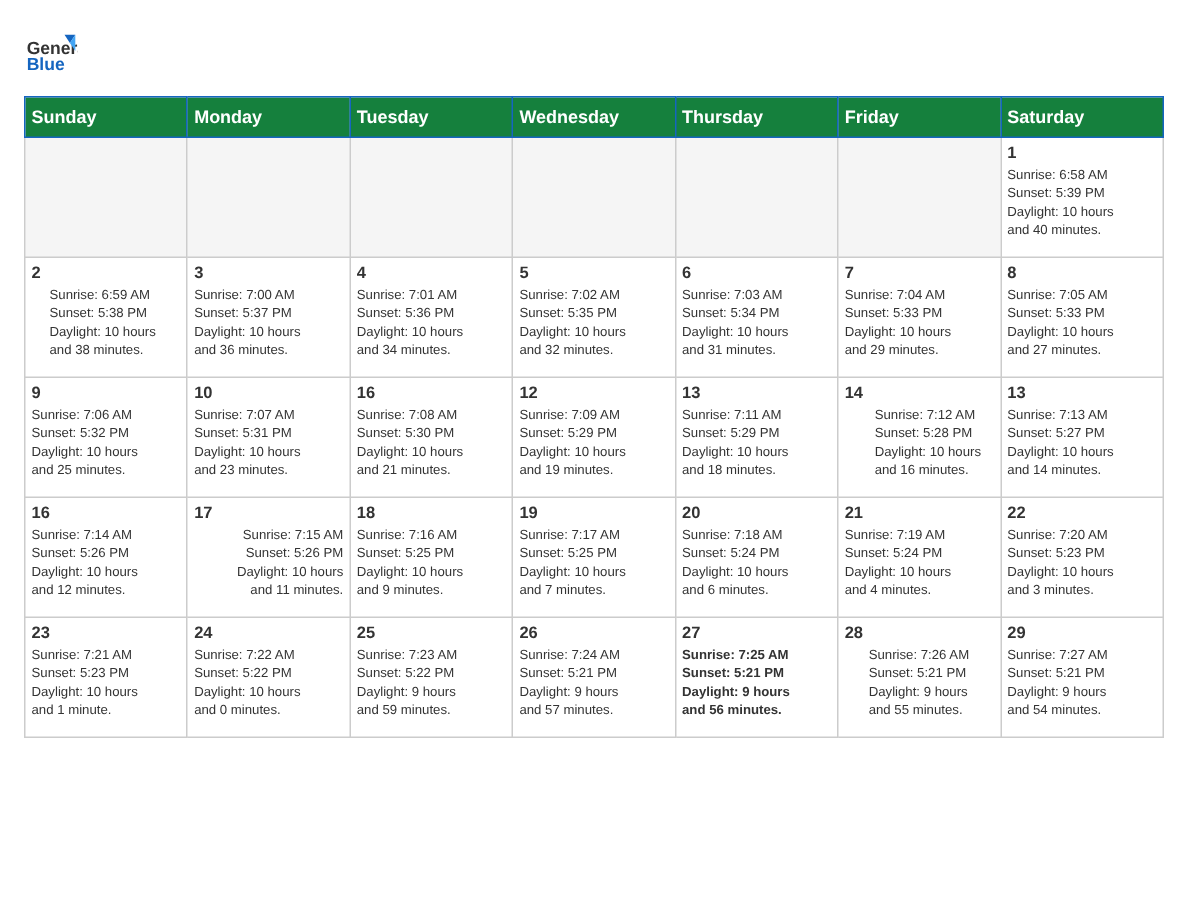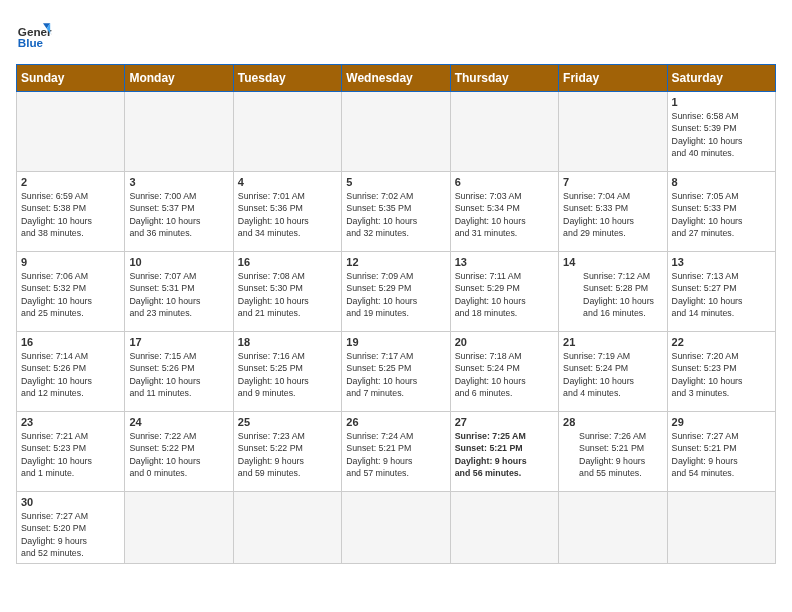--- a/index.html
+++ b/index.html
@@ -36,21 +36,21 @@
     .location {
       font-size: 14px;
       color: #555;
     }
     .calendar {
       width: 100%;
       border-collapse: collapse;
       border: 1px solid #ccc;
     }
     .calendar th {
-      background-color: #a16207;
+      background-color: #15803d;
       color: #fff;
       font-size: 12px;
       font-weight: bold;
       padding: 6px 4px;
       text-align: left;
       border: 1px solid #1565c0;
     }
     .calendar td {
       border: 1px solid #ccc;
       vertical-align: top;
@@ -120,21 +120,21 @@
           <div class="day-num">1</div>
           <div class="day-info" style="white-space: pre-line;">Sunrise: 6:58 AM
 Sunset: 5:39 PM
 Daylight: 10 hours
 and 40 minutes.</div>
         </td>
       </tr>
       <tr>
         <td>
           <div class="day-num">2</div>
-          <div class="day-info" style="white-space: pre-line;">Sunrise: 6:59 AM
+          <div class="day-info" style="white-space: pre-line; margin-left: 12px;">Sunrise: 6:59 AM
 Sunset: 5:38 PM
 Daylight: 10 hours
 and 38 minutes.</div>
         </td>
         <td>
           <div class="day-num">3</div>
           <div class="day-info" style="white-space: pre-line;">Sunrise: 7:00 AM
 Sunset: 5:37 PM
 Daylight: 10 hours
 and 36 minutes.</div>
@@ -229,21 +229,21 @@
       <tr>
         <td>
           <div class="day-num">16</div>
           <div class="day-info" style="white-space: pre-line;">Sunrise: 7:14 AM
 Sunset: 5:26 PM
 Daylight: 10 hours
 and 12 minutes.</div>
         </td>
         <td>
           <div class="day-num">17</div>
-          <div class="day-info" style="white-space: pre-line;">Sunrise: 7:15 AM
+          <div class="day-info" style="white-space: pre-line; text-align: right;">Sunrise: 7:15 AM
 Sunset: 5:26 PM
 Daylight: 10 hours
 and 11 minutes.</div>
         </td>
         <td>
           <div class="day-num">18</div>
           <div class="day-info" style="white-space: pre-line;">Sunrise: 7:16 AM
 Sunset: 5:25 PM
 Daylight: 10 hours
 and 9 minutes.</div>
@@ -320,30 +320,15 @@
 Daylight: 9 hours
 and 55 minutes.</div>
         </td>
         <td>
           <div class="day-num">29</div>
           <div class="day-info" style="white-space: pre-line;">Sunrise: 7:27 AM
 Sunset: 5:21 PM
 Daylight: 9 hours
 and 54 minutes.</div>
         </td>
-      </tr>
-      <tr class="last-row">
-        <td>
-          <div class="day-num">30</div>
-          <div class="day-info" style="white-space: pre-line;">Sunrise: 7:27 AM
-Sunset: 5:20 PM
-Daylight: 9 hours
-and 52 minutes.</div>
-        </td>
-        <td class="empty"></td>
-        <td class="empty"></td>
-        <td class="empty"></td>
-        <td class="empty"></td>
-        <td class="empty"></td>
-        <td class="empty"></td>
       </tr>
     </tbody>
 </table>
 
 </body></html>

